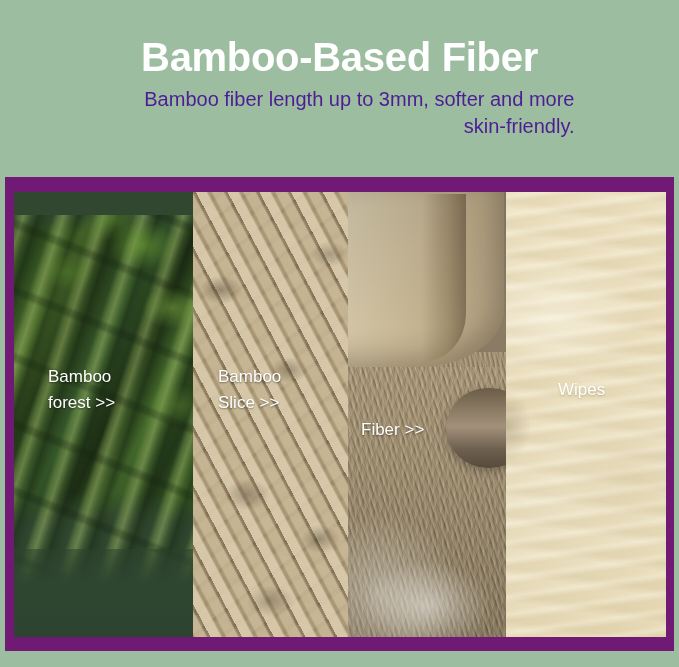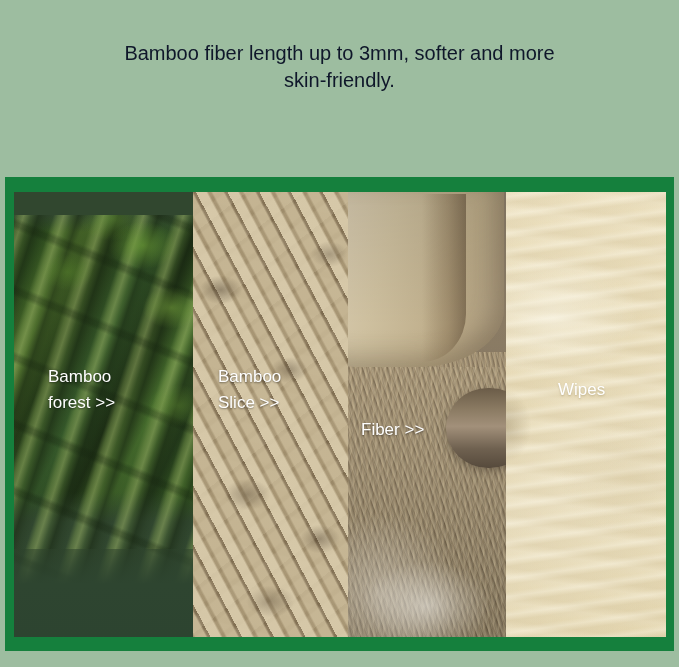--- a/index.html
+++ b/index.html
@@ -40,31 +40,32 @@
     font-weight: bold;
     color: #ffffff;
     letter-spacing: -0.3px;
   }
   .subtitle {
     margin: 6px auto 0 auto;
     width: 470px;
     font-size: 20px;
     line-height: 27px;
     font-weight: 400;
-    color: #0f172a;
+    color: #4c1d95;
+    text-align: right;
   }
 
   
   .card {
     position: absolute;
     left: 5px;
     top: 177px;
     width: 669px;
     height: 474px;
-    background: #15803d;
+    background: #701a75;
     box-sizing: border-box;
   }
 
   
   .panels {
     position: absolute;
     left: 9px;
     top: 15px;
     width: 652px;
     height: 445px;
@@ -326,20 +327,21 @@
     background: radial-gradient(ellipse 90px 62px at 46% 76%, rgba(238,236,230,0.55), rgba(238,236,230,0) 72%);
     z-index: 3;
   }
 </style>
 </head>
 <body>
 
 <div class="infographic">
 
   <div class="header">
+    <h1 class="title">Bamboo-Based Fiber</h1>
     <p class="subtitle">Bamboo fiber length up to 3mm, softer and more skin-friendly.</p>
   </div>
 
   <div class="card">
     <div class="panels">
 
       <div class="panel panel-forest">
         <div class="forest-bg"></div>
         <div class="forest-canes"></div>
         <div class="forest-nodes"></div>

